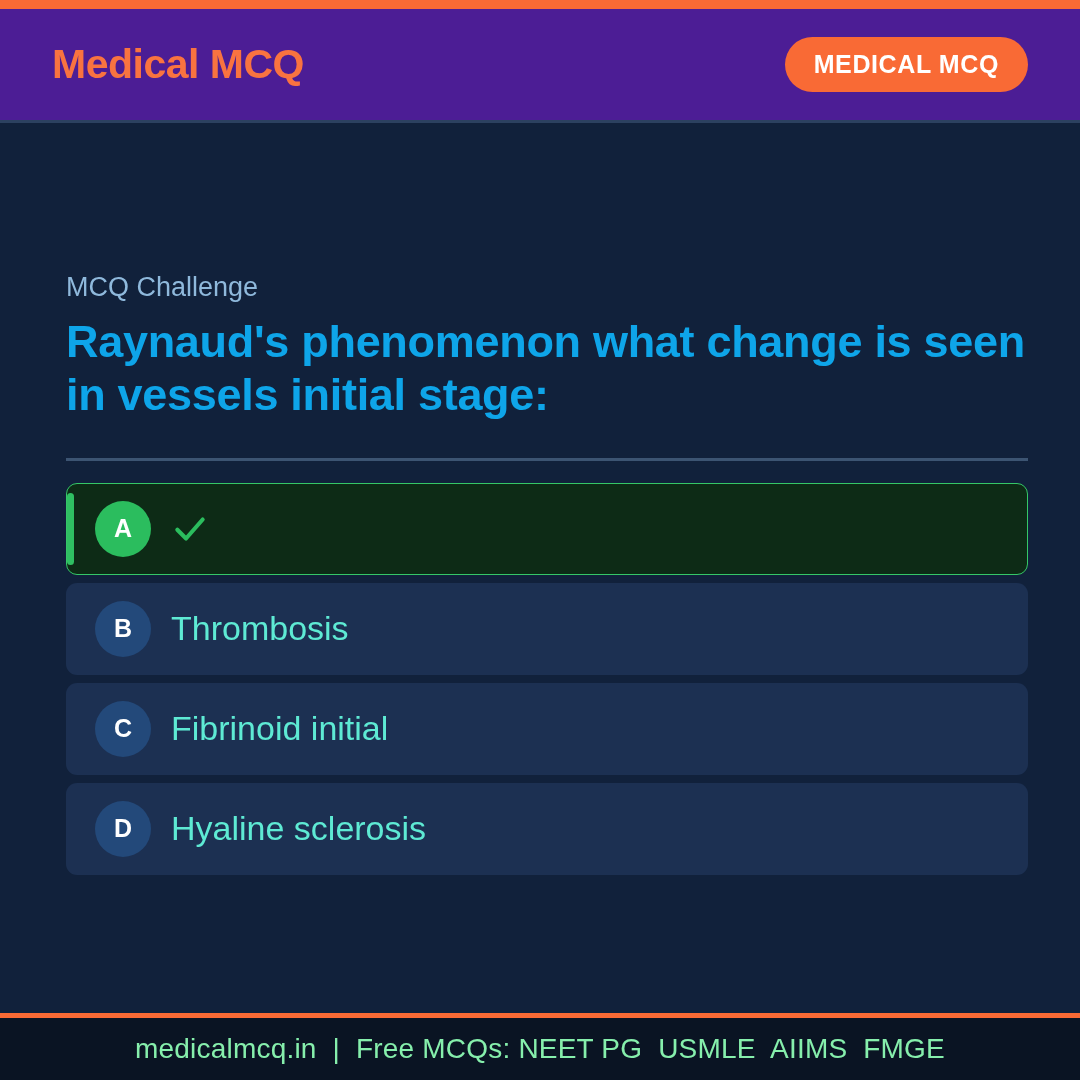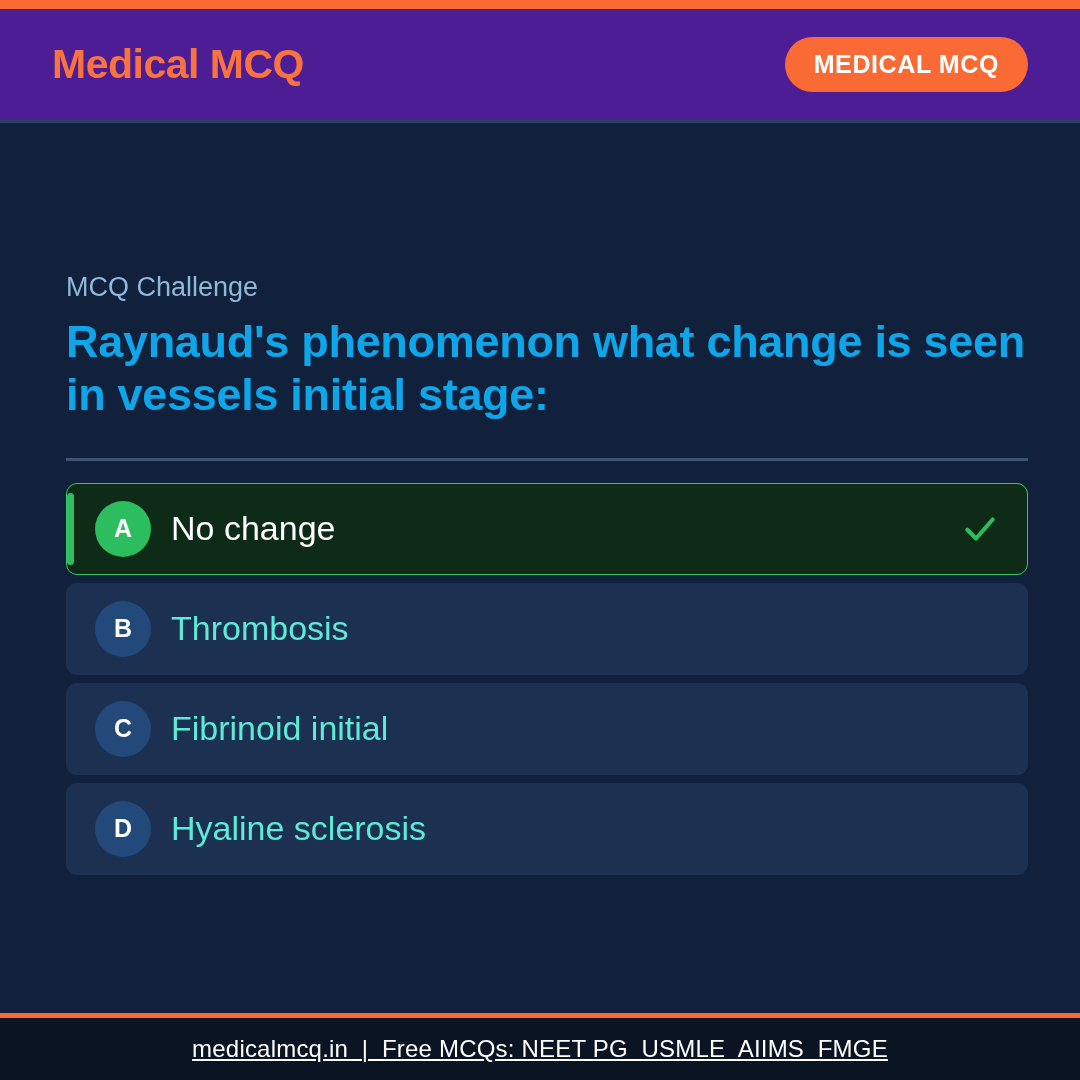--- a/index.html
+++ b/index.html
@@ -152,25 +152,24 @@
   .footer {
     flex:0 0 auto;
     height:67px;
     background:#0a1423;
     border-top:5px solid #f96a35;
     display:flex;
     align-items:center;
     justify-content:center;
   }
   .footer-text {
-    font-size:24px;
-    color:#ffffff;
+    font-size:28px;
+    color:#86efac;
     letter-spacing:0.2px;
     white-space:pre;
-    text-decoration:underline;
   }
 </style>
 </head>
 <body>
 
 <div class="page">
 
   <div class="top-accent"></div>
 
   <div class="header">
@@ -186,21 +185,20 @@
       <div class="eyebrow">MCQ Challenge</div>
       <div class="question">Raynaud's phenomenon what change is seen in vessels initial stage:</div>
 
       <div class="divider"></div>
 
       <div class="options">
 
         <div class="option correct">
           <div class="accent-bar"></div>
           <div class="badge">A</div>
-          <div class="option-text">No change</div>
           <div class="check-icon">
             <svg viewBox="0 0 24 24" fill="none" stroke="currentColor" stroke-width="2.6" stroke-linecap="round" stroke-linejoin="round">
                 <polyline points="4 12.5 9.5 18 20 6"></polyline>
               </svg>
           </div>
         </div>
 
         <div class="option">
           <div class="badge">B</div>
           <div class="option-text">Thrombosis</div>

